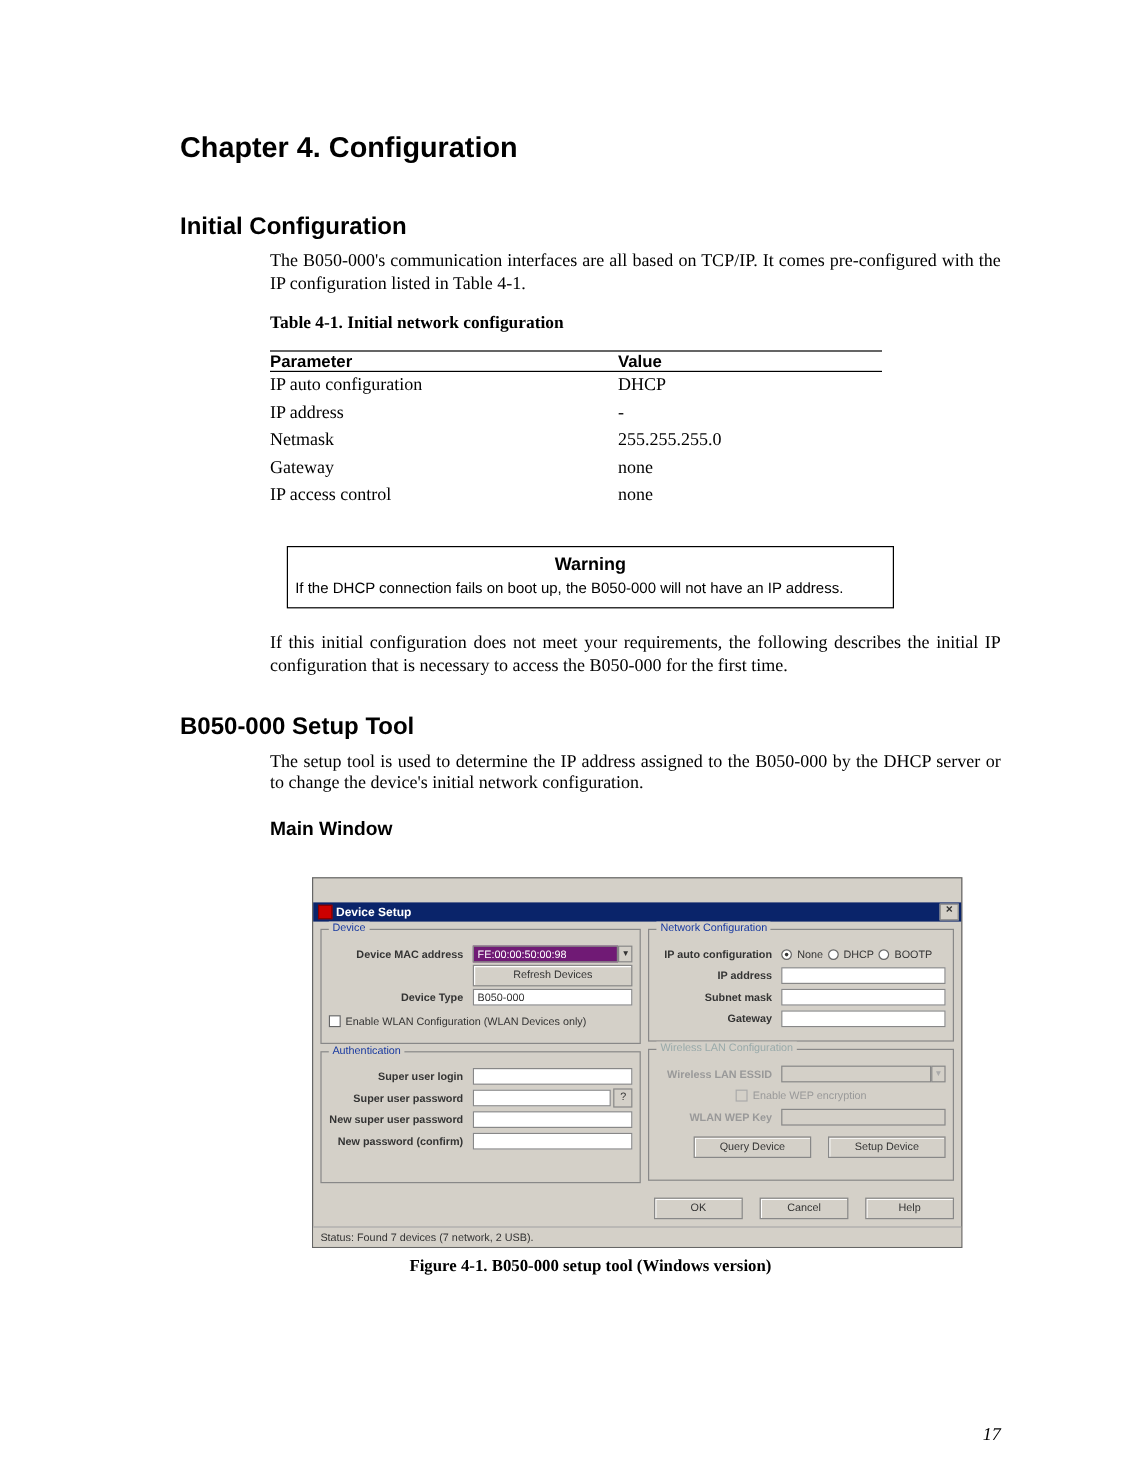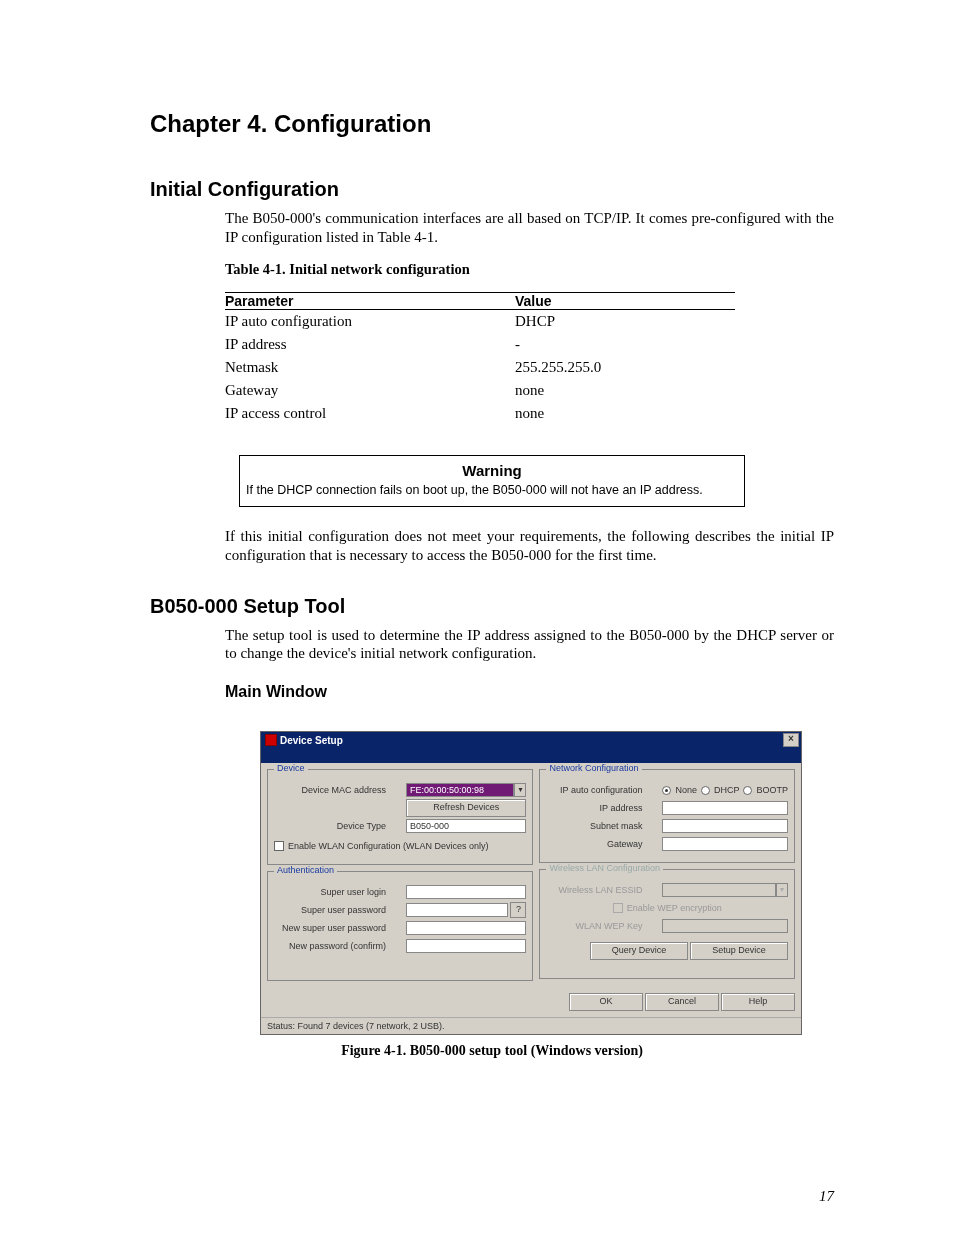--- a/index.html
+++ b/index.html
@@ -92,22 +92,23 @@
     font-family: Tahoma, Arial, sans-serif;
     font-size: 10px;
     color: #333;
     position: relative;
   }
   .tool-title {
     background: #0a246a;
     height: 16px;
     display: flex;
     align-items: center;
-    padding: 0 2px 15px 4px;
+    padding: 0 2px 0 4px;
     justify-content: space-between;
+    margin-top: 20px;
   }
   .tool-title .t-left {
     display: flex;
     align-items: center;
     gap: 3px;
   }
   .tool-title .t-icon {
     width: 10px; height: 10px; background: #c00; border: 1px solid #800;
   }
   .tool-title .t-text {
@@ -140,23 +141,24 @@
   }
   .g-row {
     display: flex;
     align-items: center;
     margin: 2px 0;
     height: 16px;
   }
   .g-label {
     width: 112px;
     text-align: right;
-    padding-right: 20px;
+    padding-right: 8px;
     font-size: 9px;
     color: #333;
+    font-weight: bold;
   }
   .g-label.disabled { color: #999; }
   .g-input {
     flex: 1;
     background: #fff;
     border: 1px solid #888;
     height: 14px;
     box-sizing: border-box;
     padding: 0 3px;
     font-size: 9px;
@@ -191,21 +193,21 @@
   .radio-dot.on::after {
     content: ""; position: absolute; left: 2px; top: 2px; width: 3px; height: 3px;
     background: #333; border-radius: 50%;
   }
   .chk {
     width: 10px; height: 10px; background: #fff; border: 1px solid #666;
     box-sizing: border-box; margin-right: 4px;
   }
   .chk.disabled { background: #d4d0c8; border-color: #aaa; }
   .btn-row {
-    display: flex; gap: 2px; justify-content: flex-end; margin-top: 4px;
+    display: flex; gap: 14px; justify-content: flex-end; margin-top: 4px;
   }
   .status-bar {
     border-top: 1px solid #aaa;
     padding: 3px 6px;
     font-size: 9px;
     color: #333;
     background: #d4d0c8;
   }
   .figure-caption {
     text-align: center;

